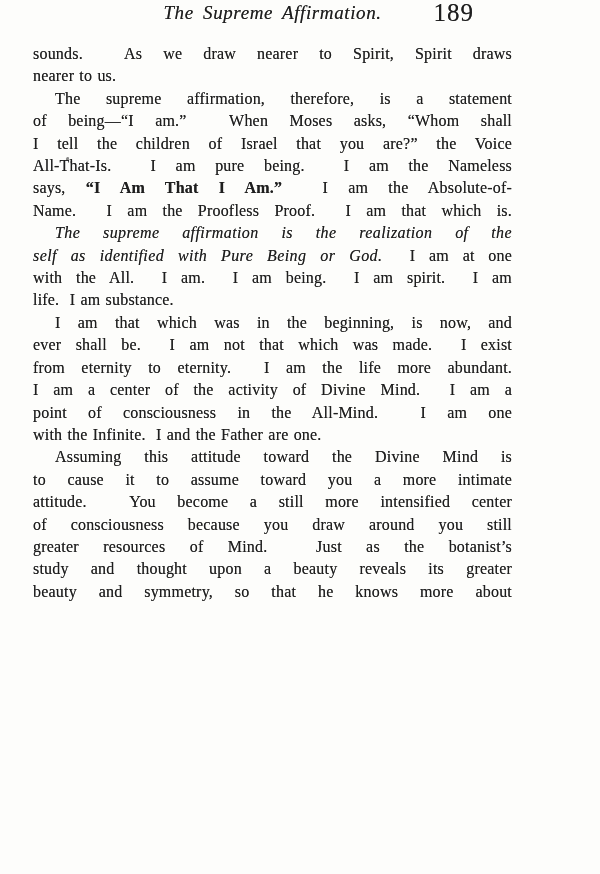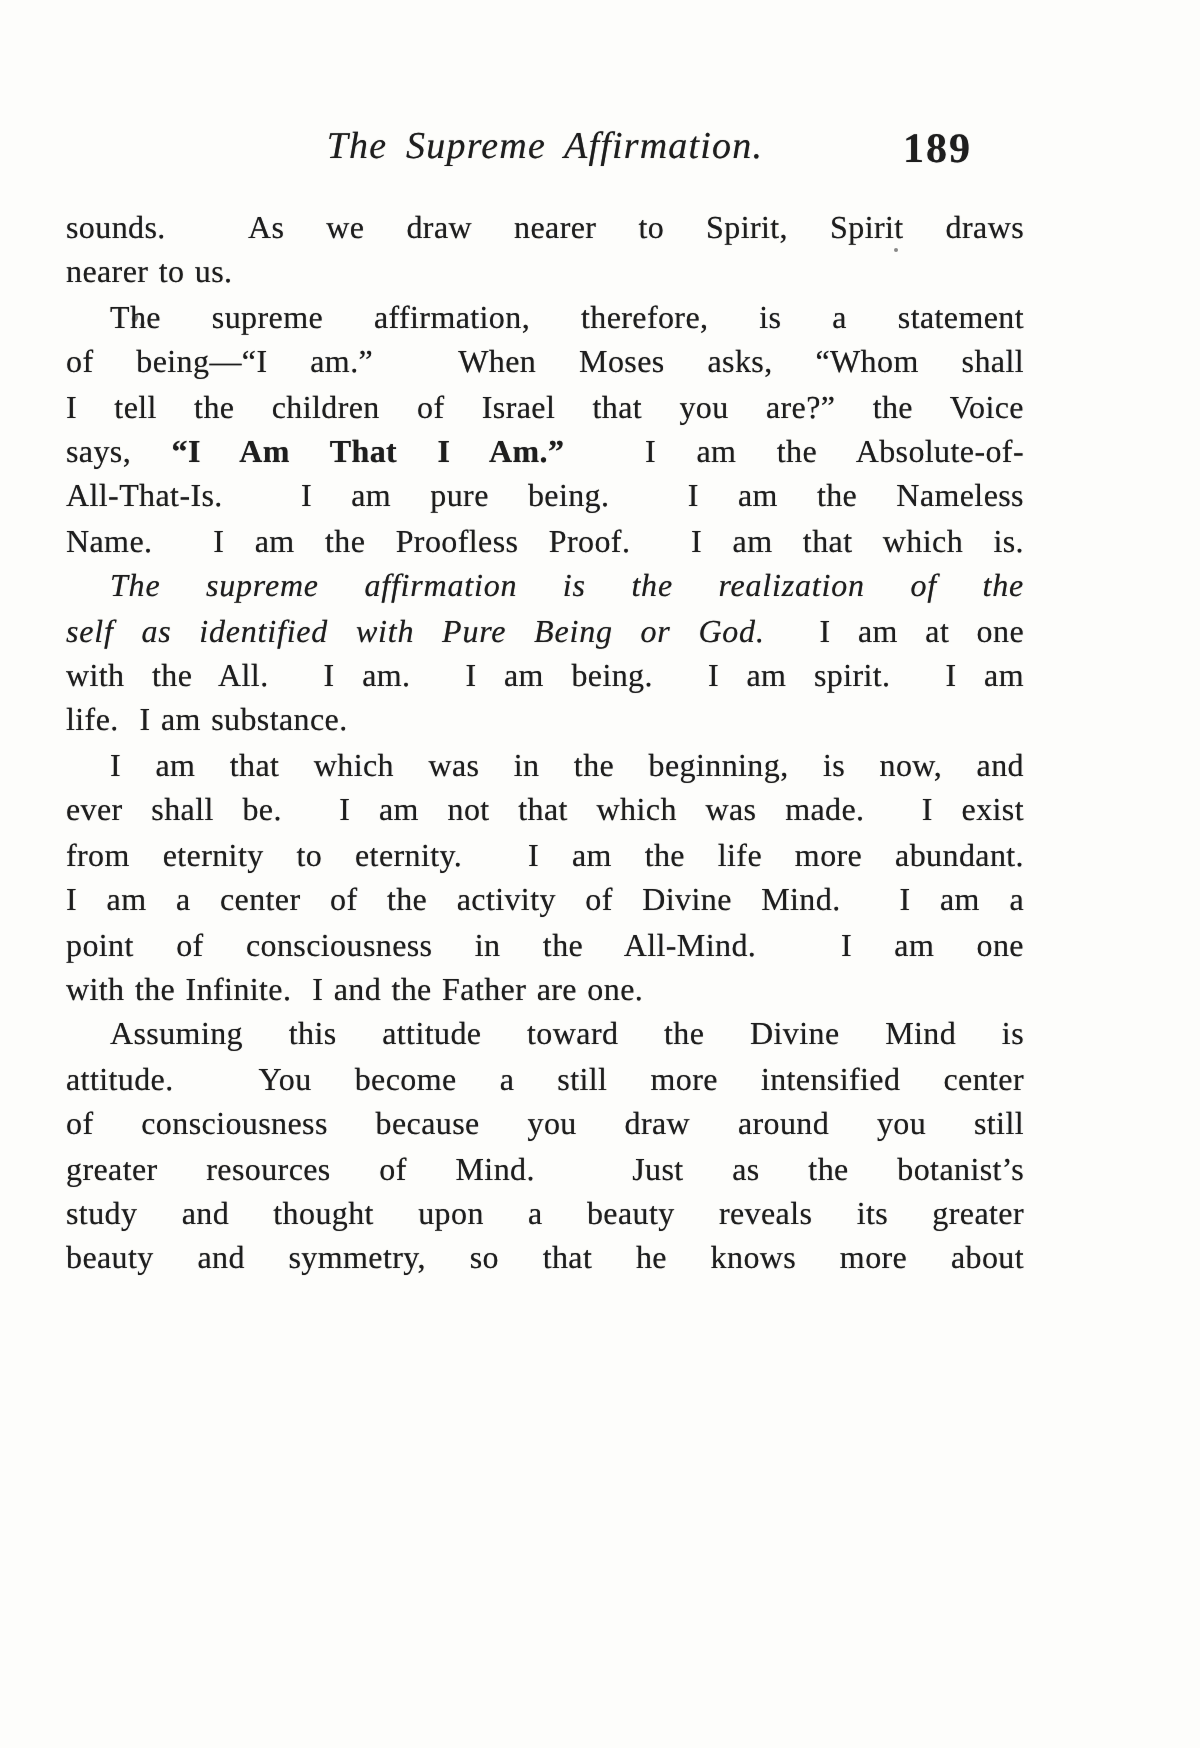--- a/index.html
+++ b/index.html
@@ -20,36 +20,35 @@
     color: var(--ink);
     text-shadow: 0 0 0.45px rgba(25,25,25,0.65);
   }
   .content {
     position: absolute;
     left: 33px; top: 0;
     width: 479px;
   }
   .running-header {
     position: relative;
-    margin-top: 61px;
     height: 26px;
   }
   .running-title {
     text-align: center;
     font-style: italic;
     font-size: 19px;
     letter-spacing: 0.6px;
     word-spacing: 4px;
     line-height: 26px;
   }
   .page-number {
     position: absolute;
-    right: 26px; top: 0;
-    font-weight: bold;
-    font-size: 21px;
+    right: 38px; top: 0;
+    font-weight: normal;
+    font-size: 25px;
     line-height: 26px;
     letter-spacing: 1px;
   }
   .bodytext {
     font-size: 16px;
     letter-spacing: 0.2px;
     word-spacing: 1px;
   }
   .para { margin: 0; }
   .para .line {
@@ -103,22 +102,22 @@
       <div class="para p1">
           <div class="line just"><span class="s-n">sounds.&nbsp; As we draw nearer to Spirit, Spirit draws</span></div>
           <div class="line"><span class="s-n">nearer to us.</span></div>
         </div>
 
 
       <div class="para indent">
           <div class="line just"><span class="s-n">The supreme affirmation, therefore, is a statement</span></div>
           <div class="line just"><span class="s-n">of being—“I am.”&nbsp; When Moses asks, “Whom shall</span></div>
           <div class="line just"><span class="s-n">I tell the children of Israel that you are?” the Voice</span></div>
+          <div class="line just"><span class="s-n">All-That-Is.&nbsp; I am pure being.&nbsp; I am the Nameless</span></div>
           <div class="line just"><span class="s-n">says, </span><span class="s-b">“I Am That I Am.”</span><span class="s-n">&nbsp; I am the Absolute-of-</span></div>
-          <div class="line just"><span class="s-n">All-That-Is.&nbsp; I am pure being.&nbsp; I am the Nameless</span></div>
           <div class="line just"><span class="s-n">Name.&nbsp; I am the Proofless Proof.&nbsp; I am that which is.</span></div>
         </div>
 
       <div class="para indent">
           <div class="line just"><span class="s-i">The supreme affirmation is the realization of the</span></div>
           <div class="line just"><span class="s-i">self as identified with Pure Being or God.</span><span class="s-n">&nbsp; I am at one</span></div>
           <div class="line just"><span class="s-n">with the All.&nbsp; I am.&nbsp; I am being.&nbsp; I am spirit.&nbsp; I am</span></div>
           <div class="line"><span class="s-n">life.&nbsp; I am substance.</span></div>
         </div>
 
@@ -126,20 +125,21 @@
           <div class="line just"><span class="s-n">I am that which was in the beginning, is now, and</span></div>
           <div class="line just"><span class="s-n">ever shall be.&nbsp; I am not that which was made.&nbsp; I exist</span></div>
           <div class="line just"><span class="s-n">from eternity to eternity.&nbsp; I am the life more abundant.</span></div>
           <div class="line just"><span class="s-n">I am a center of the activity of Divine Mind.&nbsp; I am a</span></div>
           <div class="line just"><span class="s-n">point of consciousness in the All-Mind.&nbsp; I am one</span></div>
           <div class="line"><span class="s-n">with the Infinite.&nbsp; I and the Father are one.</span></div>
         </div>
 
       <div class="para indent">
           <div class="line just"><span class="s-n">Assuming this attitude toward the Divine Mind is</span></div>
+          <div class="line just"><span class="s-n">to cause it to assume toward you a more intimate</span></div>
           <div class="line just"><span class="s-n">attitude.&nbsp; You become a still more intensified center</span></div>
           <div class="line just"><span class="s-n">of consciousness because you draw around you still</span></div>
           <div class="line just"><span class="s-n">greater resources of Mind.&nbsp; Just as the botanist’s</span></div>
           <div class="line just"><span class="s-n">study and thought upon a beauty reveals its greater</span></div>
           <div class="line just"><span class="s-n">beauty and symmetry, so that he knows more about</span></div>
         </div>
     </div>
 
   </div>
 </div>

